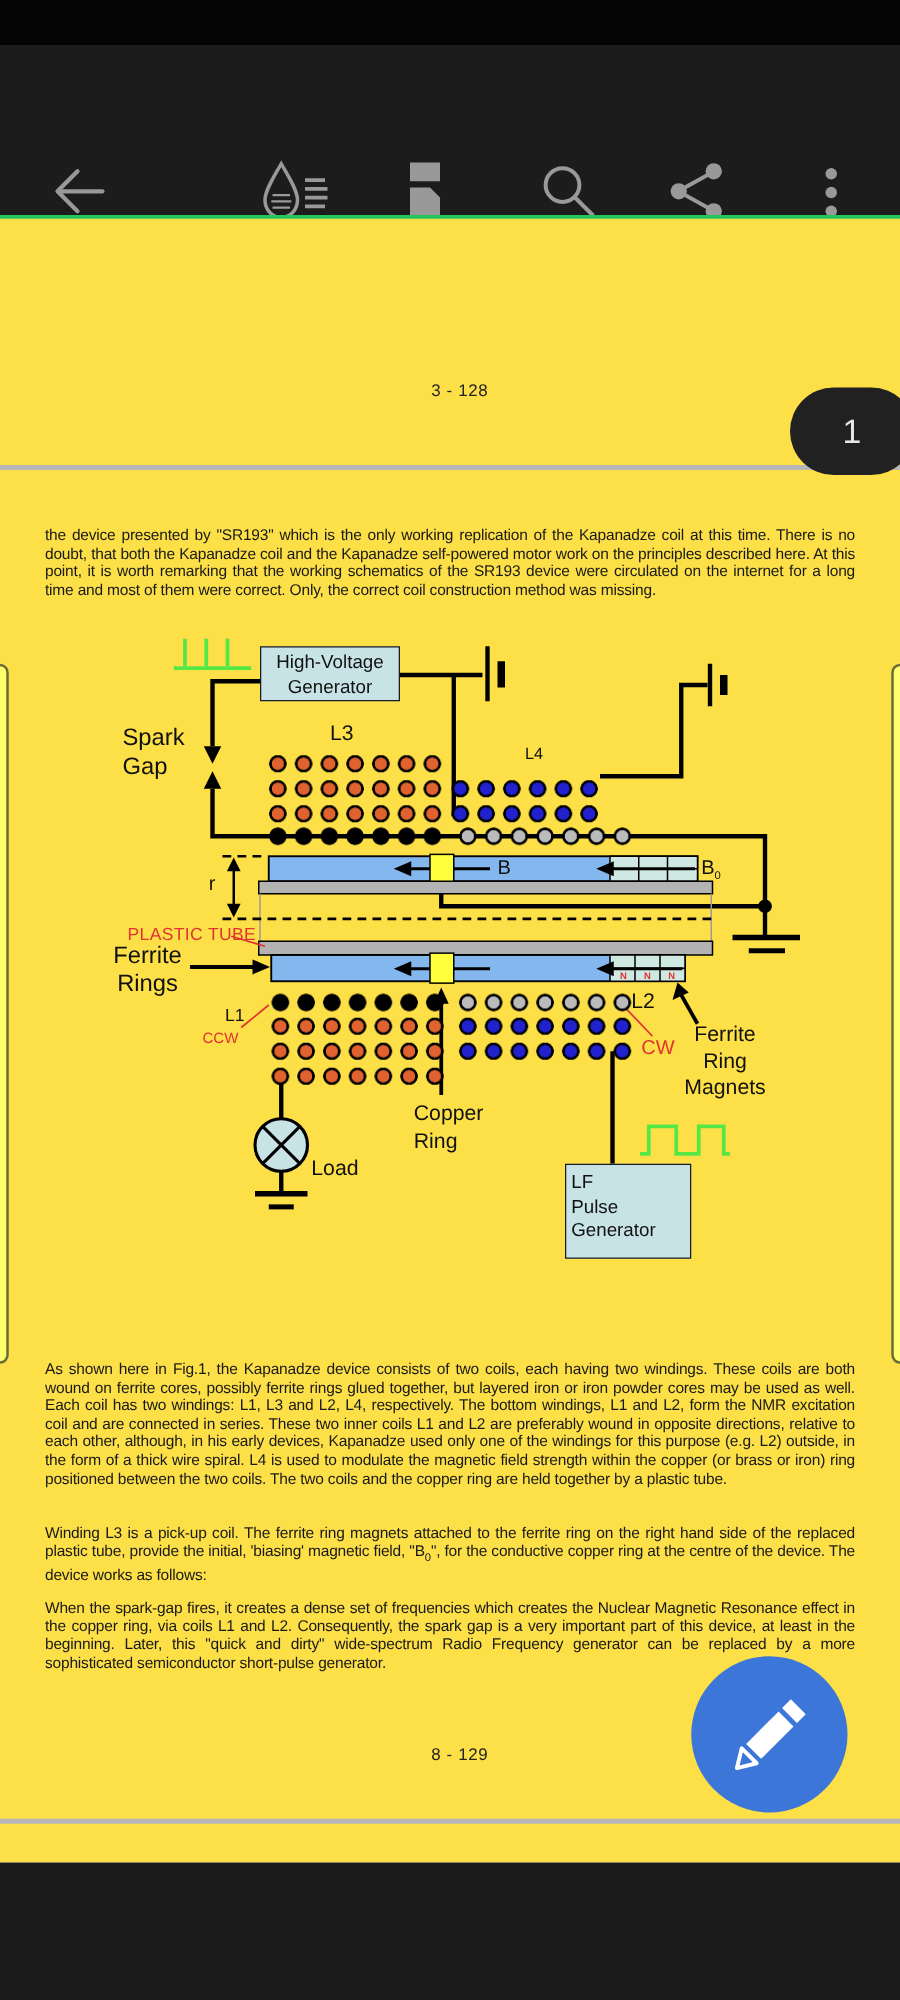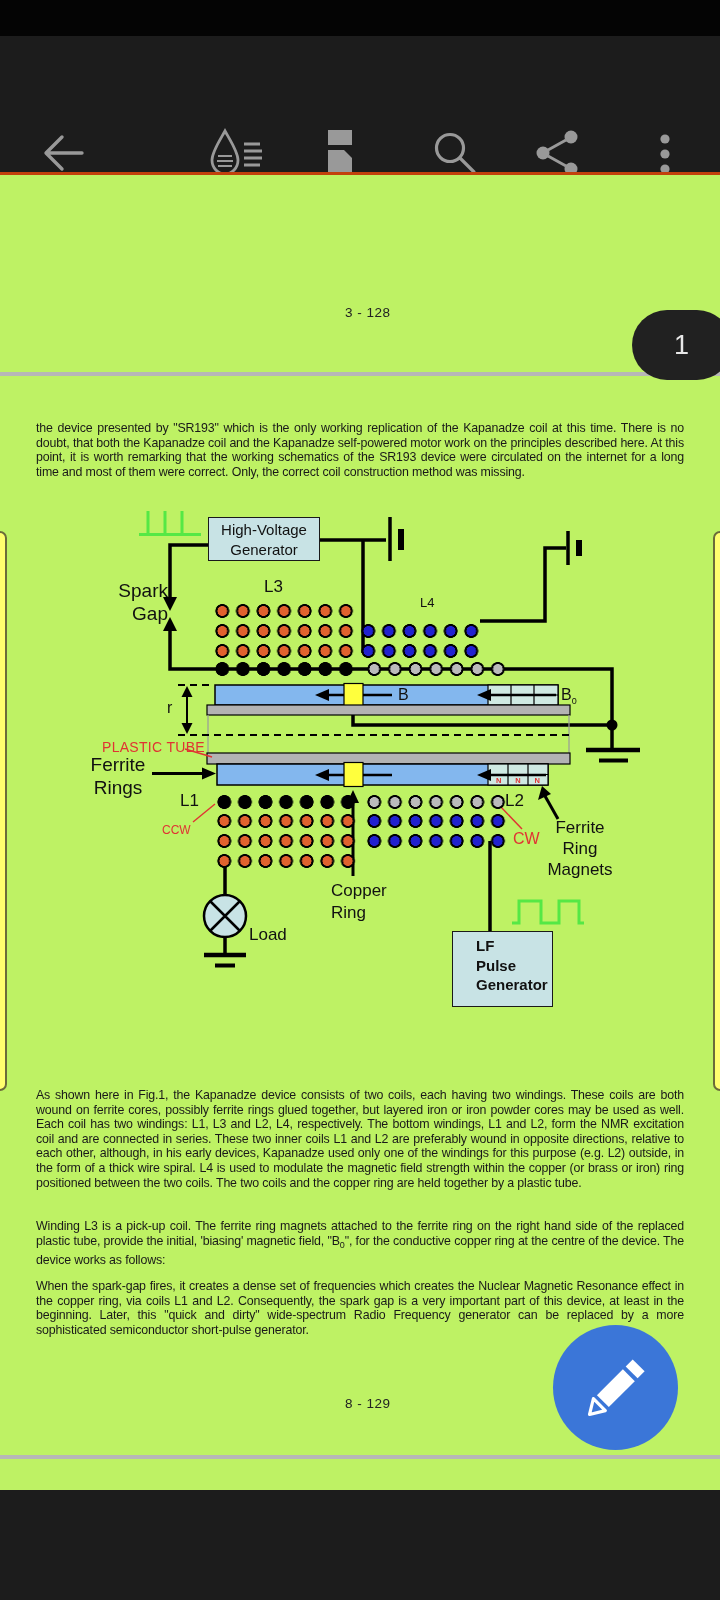--- a/index.html
+++ b/index.html
@@ -5,22 +5,22 @@
   html,body{margin:0;padding:0;background:#777;}
   *{box-sizing:border-box;}
   #screen{position:relative;width:720px;height:1600px;background:#fff;overflow:hidden;
           font-family:"Liberation Sans",sans-serif;}
   
   .status-bar{position:absolute;left:0;top:0;width:720px;height:36px;background:#040404;}
   .toolbar{position:absolute;left:0;top:36px;width:720px;height:136px;background:#1c1c1c;}
   .toolbar svg{position:absolute;}
   .navbar{position:absolute;left:0;top:1490px;width:720px;height:110px;background:#1c1c1c;}
   
-  .content{position:absolute;left:0;top:172px;width:720px;height:1318px;background:#bef264;
-           border-top:3px solid #c2410c;}
+  .content{position:absolute;left:0;top:172px;width:720px;height:1318px;background:#fde047;
+           border-top:3px solid #22c55e;}
   .pagenum{position:absolute;font-size:13.5px;color:#222;letter-spacing:.5px;}
   .sep{position:absolute;left:0;width:720px;height:4px;background:#b7b7b7;}
   .badge{position:absolute;left:632px;top:307px;width:100px;height:70px;background:#212121;
          border-radius:35px;color:#e8e8e8;font-size:27px;line-height:70px;padding-left:42px;}
   .para{position:absolute;left:36px;width:648px;font-size:12.4px;line-height:14.6px;
         color:#191919;text-align:justify;letter-spacing:-0.15px;}
   .caption{position:absolute;left:80px;top:1024px;width:560px;font-size:12.4px;line-height:15px;
            color:#191919;text-align:center;letter-spacing:-0.1px;}
   sub{font-size:9px;}
   
@@ -28,21 +28,21 @@
       border:2px solid #6b6b3a;border-radius:7px;}
   .hl.left{left:-7px;} .hl.right{left:713px;}
   
   #diagram{position:absolute;left:0;top:500px;width:720px;height:505px;}
   #diagram .dsvg{position:absolute;left:0;top:0;}
   .lbl{position:absolute;color:#111;white-space:nowrap;}
   .red{color:#e03333;}
   .box{position:absolute;background:#c8e3e5;border:1.8px solid #1a1a1a;font-size:15px;
        line-height:20px;color:#111;}
   .box.center{text-align:center;padding-top:2px;}
-  .box.lf{line-height:19.5px;padding:4px 0 0 23px;font-weight:bold;}
+  .box.lf{line-height:19.5px;padding:4px 0 0 4px;}
   .dg{position:absolute;background-repeat:repeat;}
   .dg.or3{background-image:
      radial-gradient(circle at 10.3px 10px,#e0622e 4.7px,transparent 5.1px),
      radial-gradient(circle at 10.3px 10px,#000 6.7px,transparent 7.2px);
      background-size:20.6px 20px;}
   .dg.bl2{background-image:
      radial-gradient(circle at 10.3px 10px,#2121cf 4.7px,transparent 5.1px),
      radial-gradient(circle at 10.3px 10px,#000 6.7px,transparent 7.2px);
      background-size:20.6px 20px;}
   .dg.bk1{background-image:
@@ -198,35 +198,35 @@
       <div class="box center" style="left:208px;top:14px;width:112px;height:44px">
         <div>High-Voltage</div>
           <div>Generator</div>
       </div>
       <div class="box lf" style="left:452px;top:428px;width:101px;height:76px">
         <div>LF</div>
           <div>Pulse</div>
           <div>Generator</div>
       </div>
 
-      <div class="lbl" style="left:98px;top:76px;width:70px;text-align:right;font-size:19px;line-height:23px">
+      <div class="lbl" style="left:98px;top:76px;width:70px;text-align:left;font-size:19px;line-height:23px">
         <div>Spark</div>
           <div>Gap</div>
       </div>
       <div class="lbl" style="left:264px;top:74px;font-size:17px">L3</div>
       <div class="lbl" style="left:420px;top:92px;font-size:13px">L4</div>
       <div class="lbl" style="left:398px;top:183px;font-size:16px">B</div>
       <div class="lbl" style="left:561px;top:183px;font-size:16px"><span>B</span><sub>0</sub></div>
       <div class="lbl" style="left:167px;top:196px;font-size:16px">r</div>
       <div class="lbl red" style="left:102px;top:236px;font-size:14px;letter-spacing:.3px">PLASTIC TUBE</div>
       <div class="lbl" style="left:82px;top:250px;width:72px;text-align:center;font-size:19px;line-height:23px">
         <div>Ferrite</div>
           <div>Rings</div>
       </div>
-      <div class="lbl" style="left:180px;top:288px;font-size:17px">L1</div>
+      <div class="lbl" style="left:180px;top:301px;font-size:14px">L1</div>
       <div class="lbl" style="left:505px;top:288px;font-size:17px">L2</div>
       <div class="lbl red" style="left:162px;top:320px;font-size:12px">CCW</div>
       <div class="lbl red" style="left:513px;top:327px;font-size:16px">CW</div>
       <div class="lbl" style="left:536px;top:314px;width:88px;text-align:center;font-size:17px;line-height:21px">
         <div>Ferrite</div>
           <div>Ring</div>
           <div>Magnets</div>
       </div>
       <div class="lbl" style="left:331px;top:377px;font-size:17px;line-height:22px">
         <div>Copper</div>

